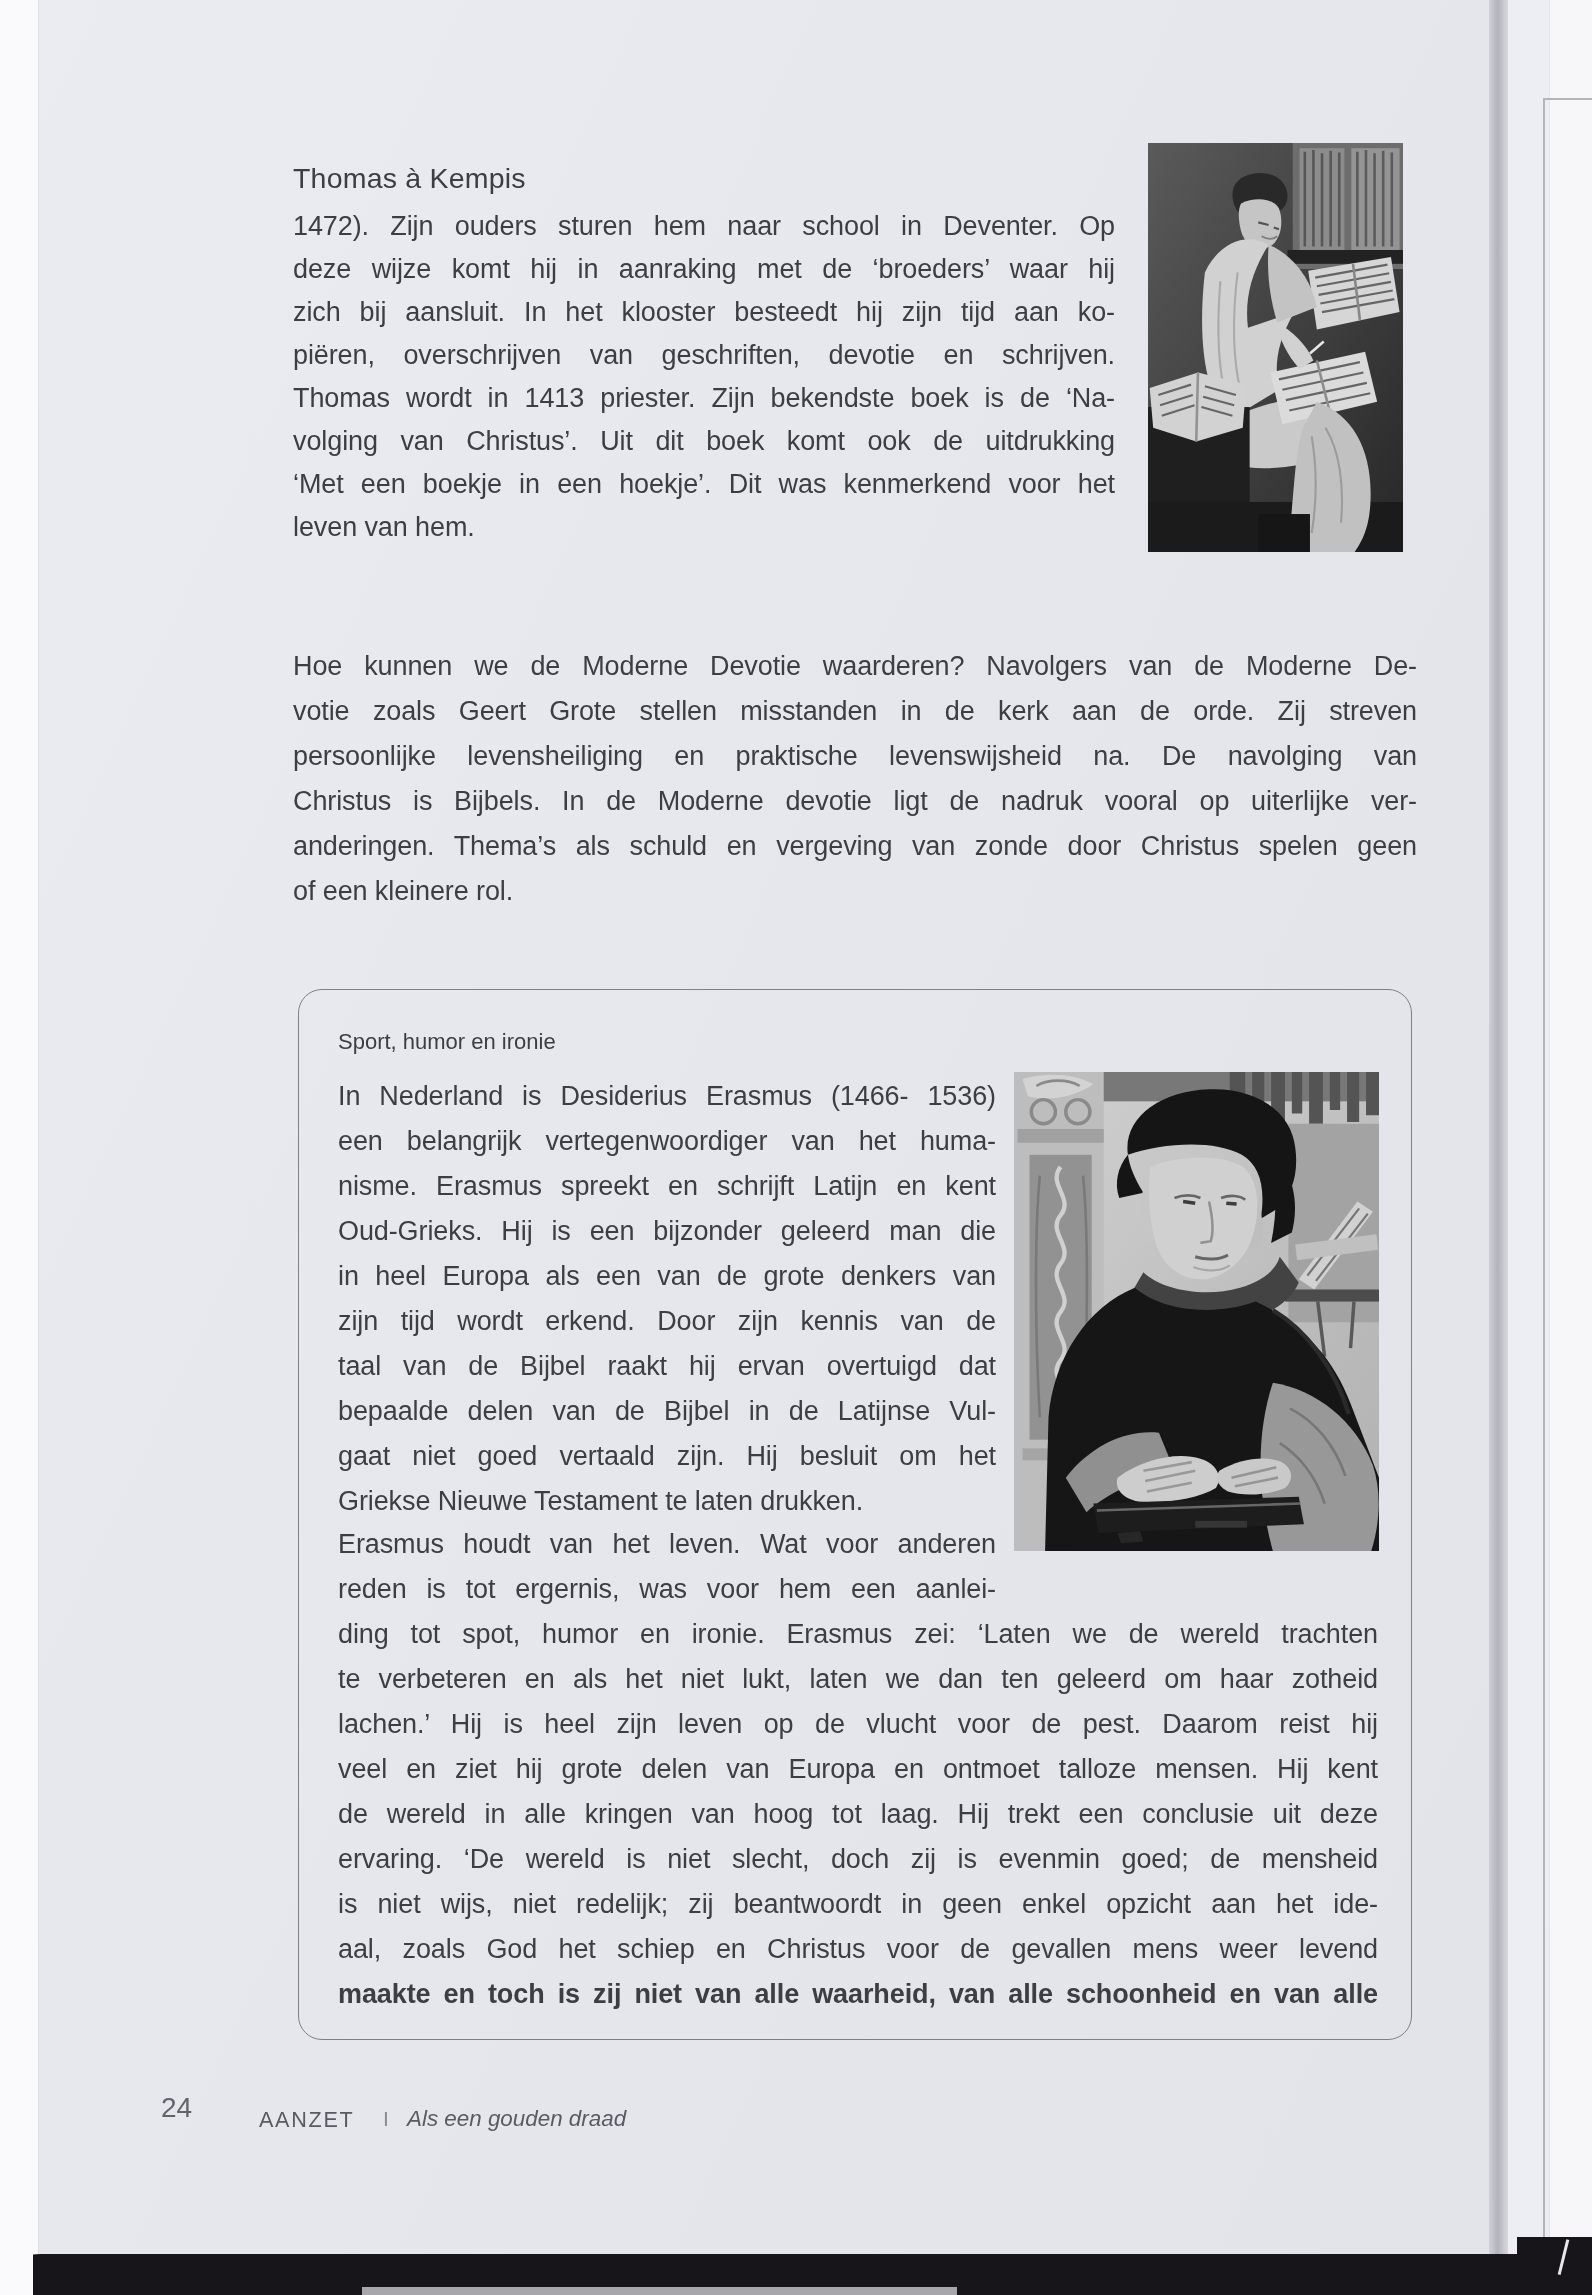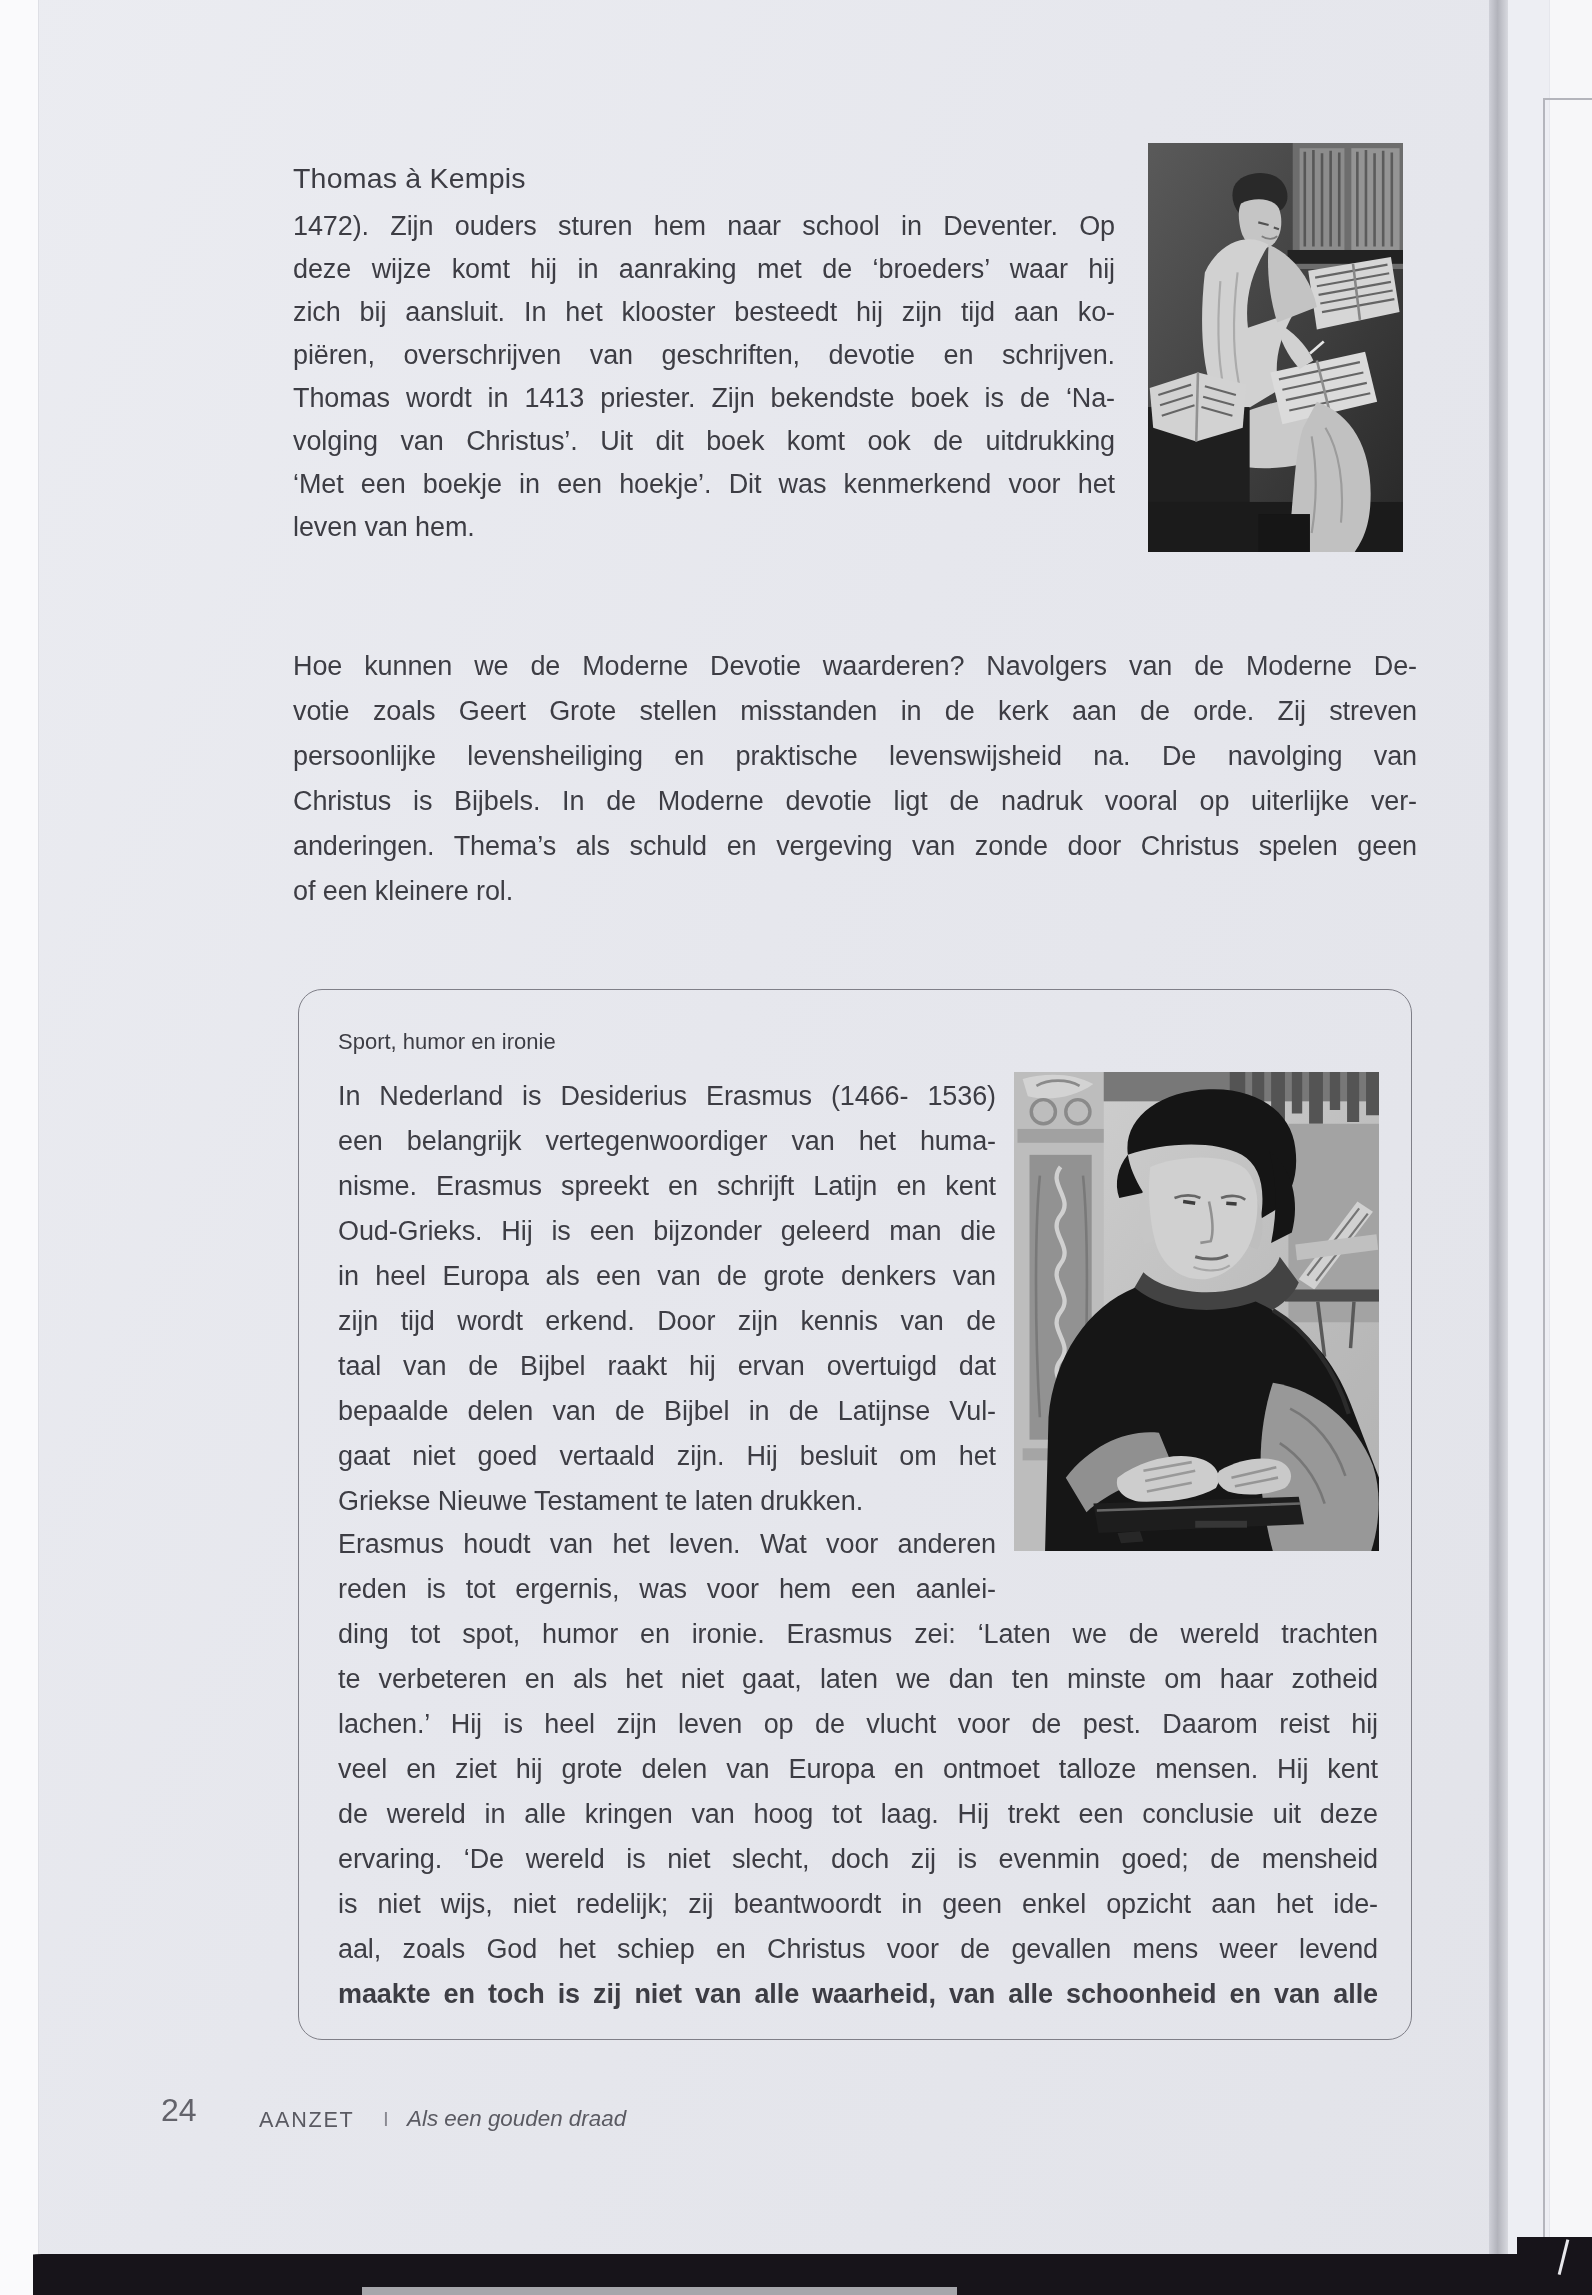--- a/index.html
+++ b/index.html
@@ -36,21 +36,21 @@
   .narrow-b{left:39px;top:532px;width:658px;line-height:45px;}
   .narrow-b .line.last{text-align-last:justify;}
   .wide{left:39px;top:622px;width:1040px;line-height:45px;}
   .wide .line.last{text-align-last:justify;font-weight:bold;}
   
   .img{position:absolute;}
   .img svg{display:block;filter:blur(0.4px) grayscale(1) contrast(.97);}
   .thomas-img{left:1148px;top:143px;width:255px;height:409px;}
   .erasmus-img{left:1014px;top:1072px;width:365px;height:479px;}
   
-  .footer-num{position:absolute;left:161px;top:2092px;font-size:32px;color:#63636b;}
+  .footer-num{position:absolute;left:161px;top:2092px;font-size:28px;color:#63636b;}
   .footer-series{position:absolute;left:259px;top:2107px;font-size:21.6px;letter-spacing:1.7px;color:var(--footer-ink,#5a5a62);}
   .footer-sep{position:absolute;left:383px;top:2107px;font-size:21px;color:#8a8a92;}
   .footer-title{position:absolute;left:407px;top:2106px;font-size:22.4px;font-style:italic;color:var(--footer-ink,#5a5a62);}
 </style>
 </head>
 <body>
 
 <div id="page">
 
   <div class="left-strip"></div>
@@ -137,21 +137,21 @@
         <div class="line">bepaalde delen van de Bijbel in de Latijnse Vul-</div>
         <div class="line">gaat niet goed vertaald zijn. Hij besluit om het</div>
         <div class="line last">Griekse Nieuwe Testament te laten drukken.</div>
       </div>
     <div class="para narrow-b">
         <div class="line">Erasmus houdt van het leven. Wat voor anderen</div>
         <div class="line last">reden is tot ergernis, was voor hem een aanlei-</div>
       </div>
     <div class="para wide">
         <div class="line">ding tot spot, humor en ironie. Erasmus zei: ‘Laten we de wereld trachten</div>
-        <div class="line">te verbeteren en als het niet gaat, laten we dan ten minste om haar zotheid</div>
+        <div class="line">te verbeteren en als het niet lukt, laten we dan ten geleerd om haar zotheid</div>
         <div class="line">lachen.’ Hij is heel zijn leven op de vlucht voor de pest. Daarom reist hij</div>
         <div class="line">veel en ziet hij grote delen van Europa en ontmoet talloze mensen. Hij kent</div>
         <div class="line">de wereld in alle kringen van hoog tot laag. Hij trekt een conclusie uit deze</div>
         <div class="line">ervaring. ‘De wereld is niet slecht, doch zij is evenmin goed; de mensheid</div>
         <div class="line">is niet wijs, niet redelijk; zij beantwoordt in geen enkel opzicht aan het ide-</div>
         <div class="line">aal, zoals God het schiep en Christus voor de gevallen mens weer levend</div>
         <div class="line last">maakte en toch is zij niet van alle waarheid, van alle schoonheid en van alle</div>
       </div>
   </div>
 

